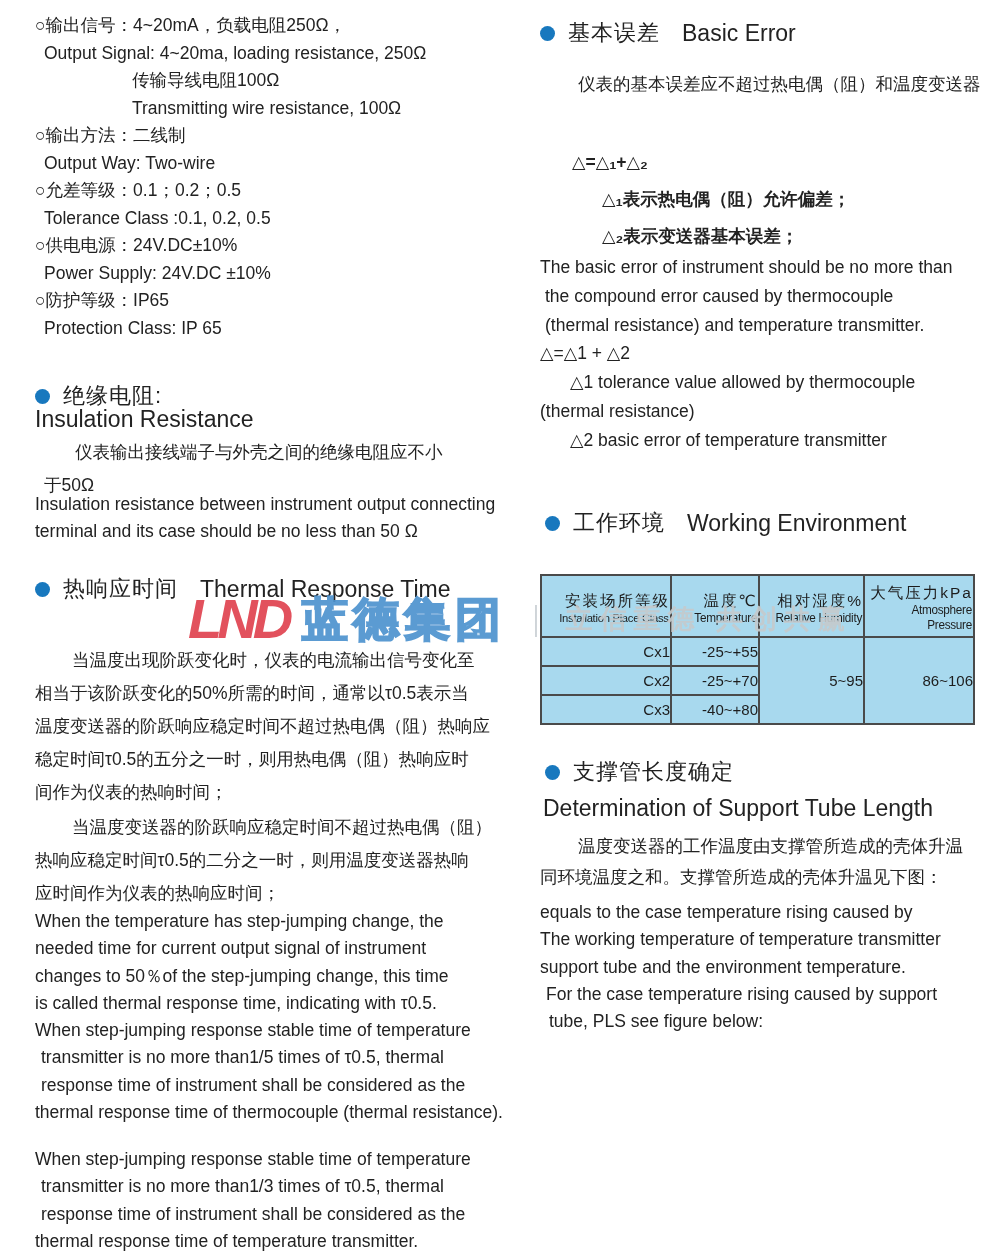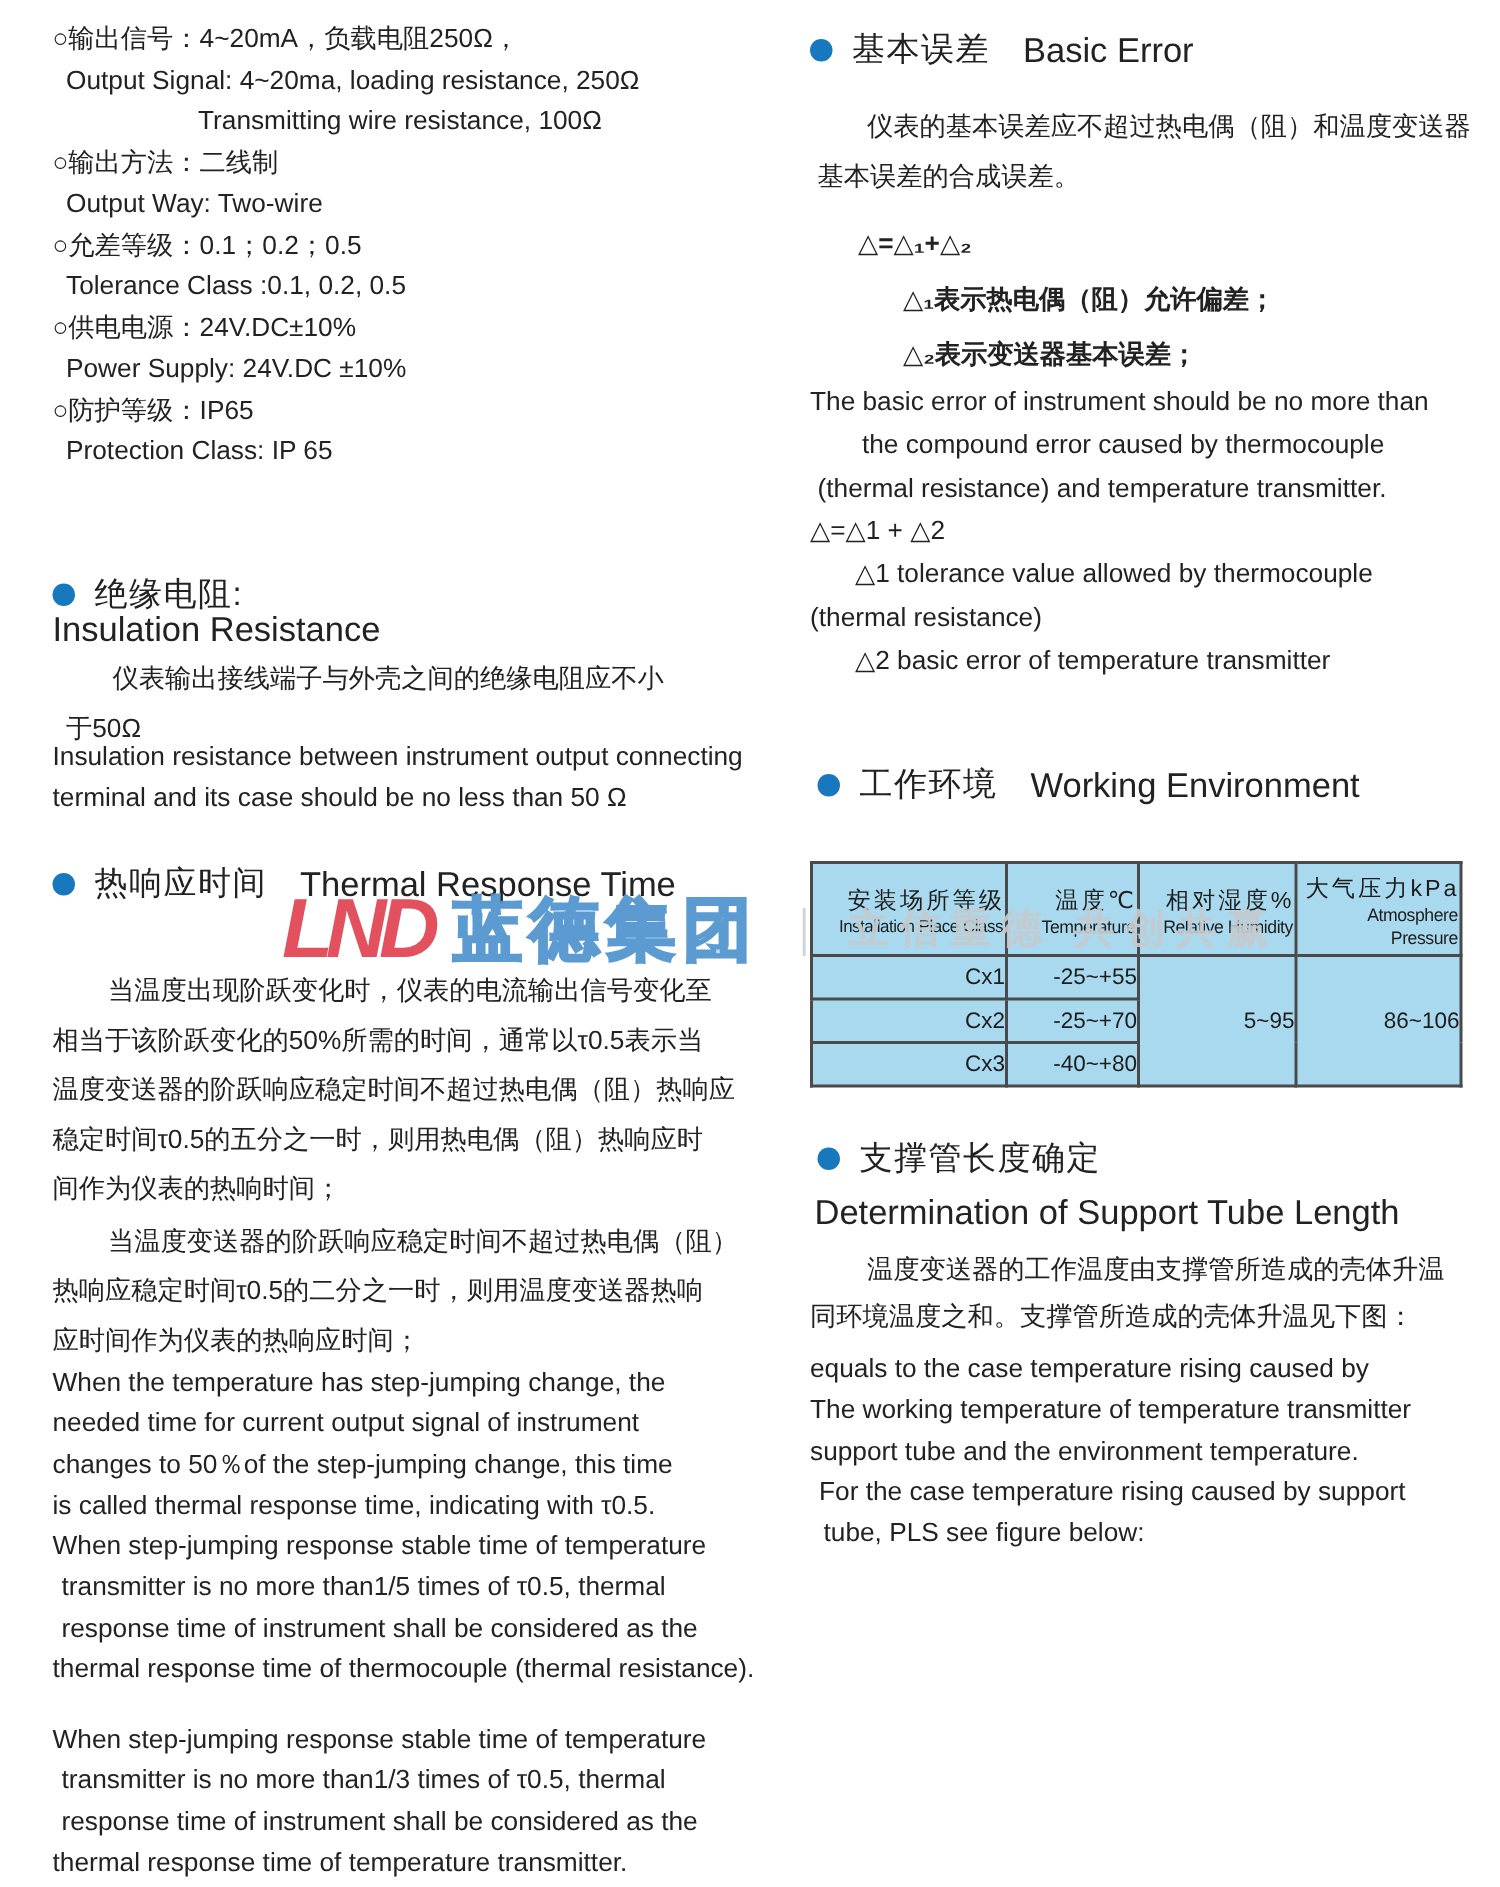--- a/index.html
+++ b/index.html
@@ -44,20 +44,21 @@
   .z2{z-index:2;}
 </style>
 </head>
 <body>
 
 <div class="page">
 
   <div class="abs" style="left:35px;top:12px;width:510px;">
     <div class="spec-line">○输出信号：4~20mA，负载电阻250Ω，</div>
     <div class="spec-line ind-en">Output Signal: 4~20ma, loading resistance, 250Ω</div>
+    <div class="spec-line ind-sub">传输导线电阻100Ω</div>
     <div class="spec-line ind-sub">Transmitting wire resistance, 100Ω</div>
     <div class="spec-line">○输出方法：二线制</div>
     <div class="spec-line ind-en">Output Way: Two-wire</div>
     <div class="spec-line">○允差等级：0.1；0.2；0.5</div>
     <div class="spec-line ind-en">Tolerance Class :0.1, 0.2, 0.5</div>
     <div class="spec-line">○供电电源：24V.DC±10%</div>
     <div class="spec-line ind-en">Power Supply: 24V.DC ±10%</div>
     <div class="spec-line">○防护等级：IP65</div>
     <div class="spec-line ind-en">Protection Class: IP 65</div>
   </div>
@@ -120,30 +121,29 @@
   </div>
 
   <div class="abs hrow" style="left:540px;top:18px;">
     <span class="bullet"></span>
     <span class="h-cn">基本误差</span>
     <span class="h-gap"></span>
     <span class="h-en">Basic Error</span>
   </div>
   <div class="abs" style="left:540px;top:68px;">
     <div class="cnp" style="text-indent:38px;">仪表的基本误差应不超过热电偶（阻）和温度变送器</div>
-    <div class="cnp p5">基本误差的合成误差。</div>
   </div>
   <div class="abs" style="left:540px;top:144px;font-weight:bold;">
     <div class="fml p32">△=△₁+△₂</div>
     <div class="fml p60">△₁表示热电偶（阻）允许偏差；</div>
     <div class="fml p60">△₂表示变送器基本误差；</div>
   </div>
   <div class="abs" style="left:540px;top:253px;">
     <div class="enp" style="line-height:28.8px;">The basic error of instrument should be no more than</div>
-    <div class="enp p5" style="line-height:28.8px;text-align:center;">the compound error caused by thermocouple</div>
+    <div class="enp p5" style="line-height:28.8px;">the compound error caused by thermocouple</div>
     <div class="enp p5" style="line-height:28.8px;">(thermal resistance) and temperature transmitter.</div>
     <div class="enp" style="line-height:28.8px;">△=△1 + △2</div>
     <div class="enp p30" style="line-height:28.8px;">△1 tolerance value allowed by thermocouple</div>
     <div class="enp" style="line-height:28.8px;">(thermal resistance)</div>
     <div class="enp p30" style="line-height:28.8px;">△2 basic error of temperature transmitter</div>
   </div>
 
   <div class="abs hrow" style="left:545px;top:508px;">
     <span class="bullet"></span>
     <span class="h-cn">工作环境</span>

